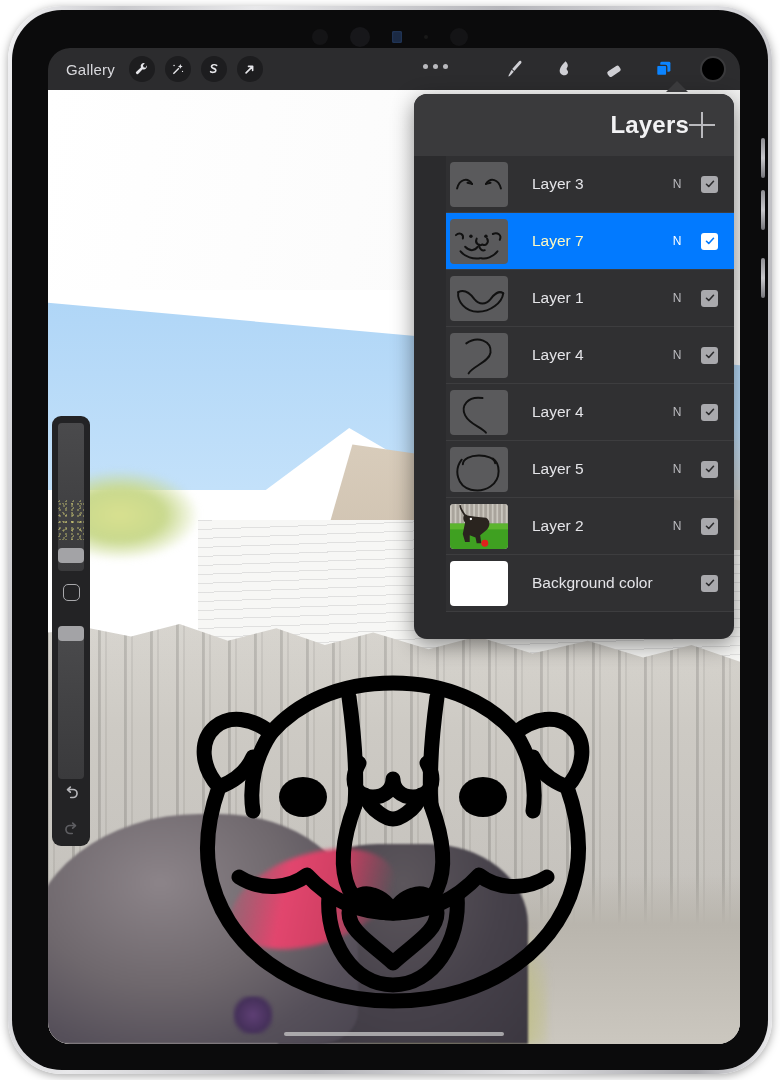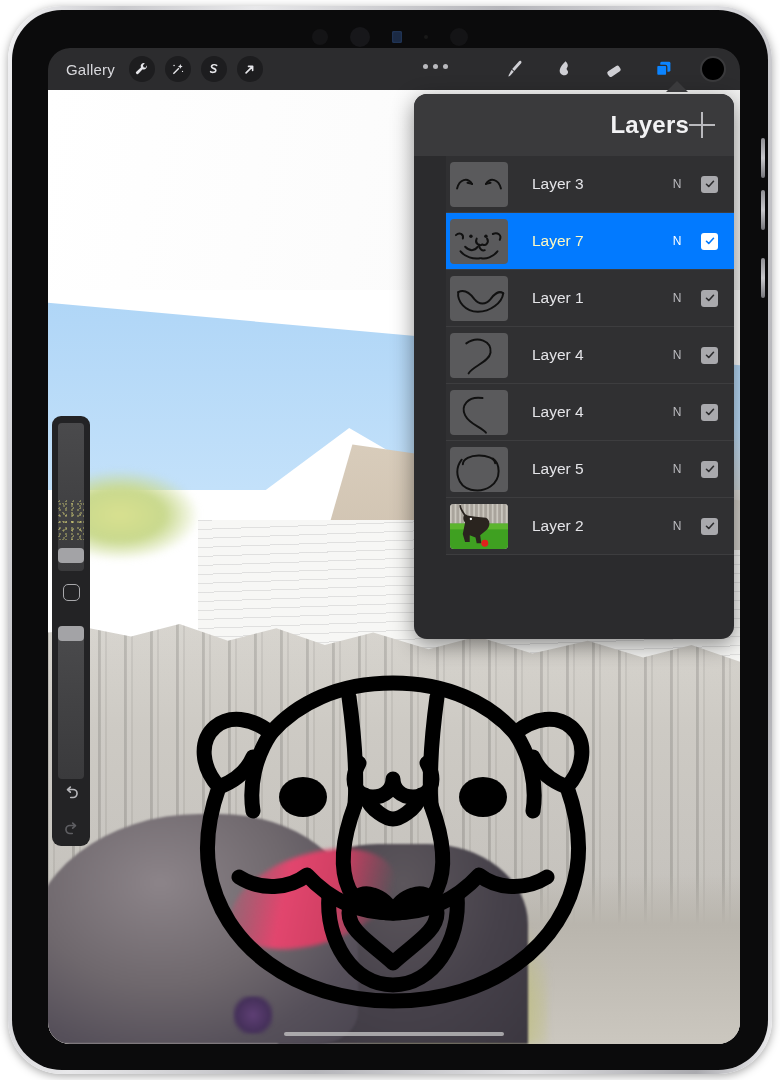--- a/index.html
+++ b/index.html
@@ -649,20 +649,30 @@
                 </svg>
               </div>
               <span class="layer-name">Layer 2</span>
               <span class="blend-mode">N</span>
               <span class="vis-checkbox">
                 <svg width="12" height="12" viewBox="0 0 24 24">
                   <path d="M5 12.5l4.5 4.5L19 6.5" fill="none" stroke="#2c2c2e" stroke-width="3.2" stroke-linecap="round" stroke-linejoin="round"></path>
                 </svg>
               </span>
             </div>
+            <div class="layer-row">
+              <div class="layer-thumb white-swatch"></div>
+              <span class="layer-name">Background color</span>
+              <span class="blend-mode"></span>
+              <span class="vis-checkbox">
+                <svg width="12" height="12" viewBox="0 0 24 24">
+                  <path d="M5 12.5l4.5 4.5L19 6.5" fill="none" stroke="#2c2c2e" stroke-width="3.2" stroke-linecap="round" stroke-linejoin="round"></path>
+                </svg>
+              </span>
+            </div>
           </div>
       </div>
 
       <div id="home-indicator"></div>
     </div>
 
     <span class="side-btn" id="vol-up"></span>
     <span class="side-btn" id="vol-down"></span>
     <span class="side-btn" id="pwr-btn"></span>
   </div>

